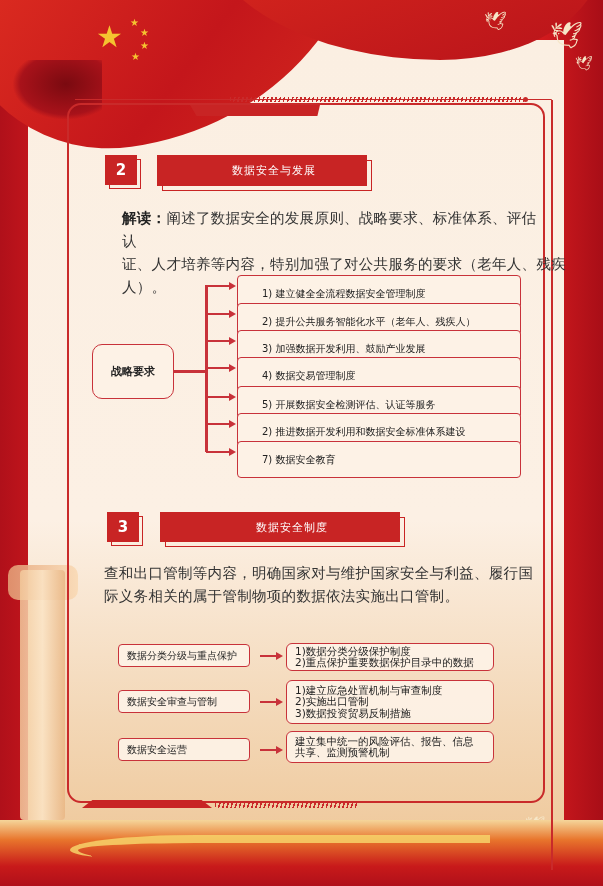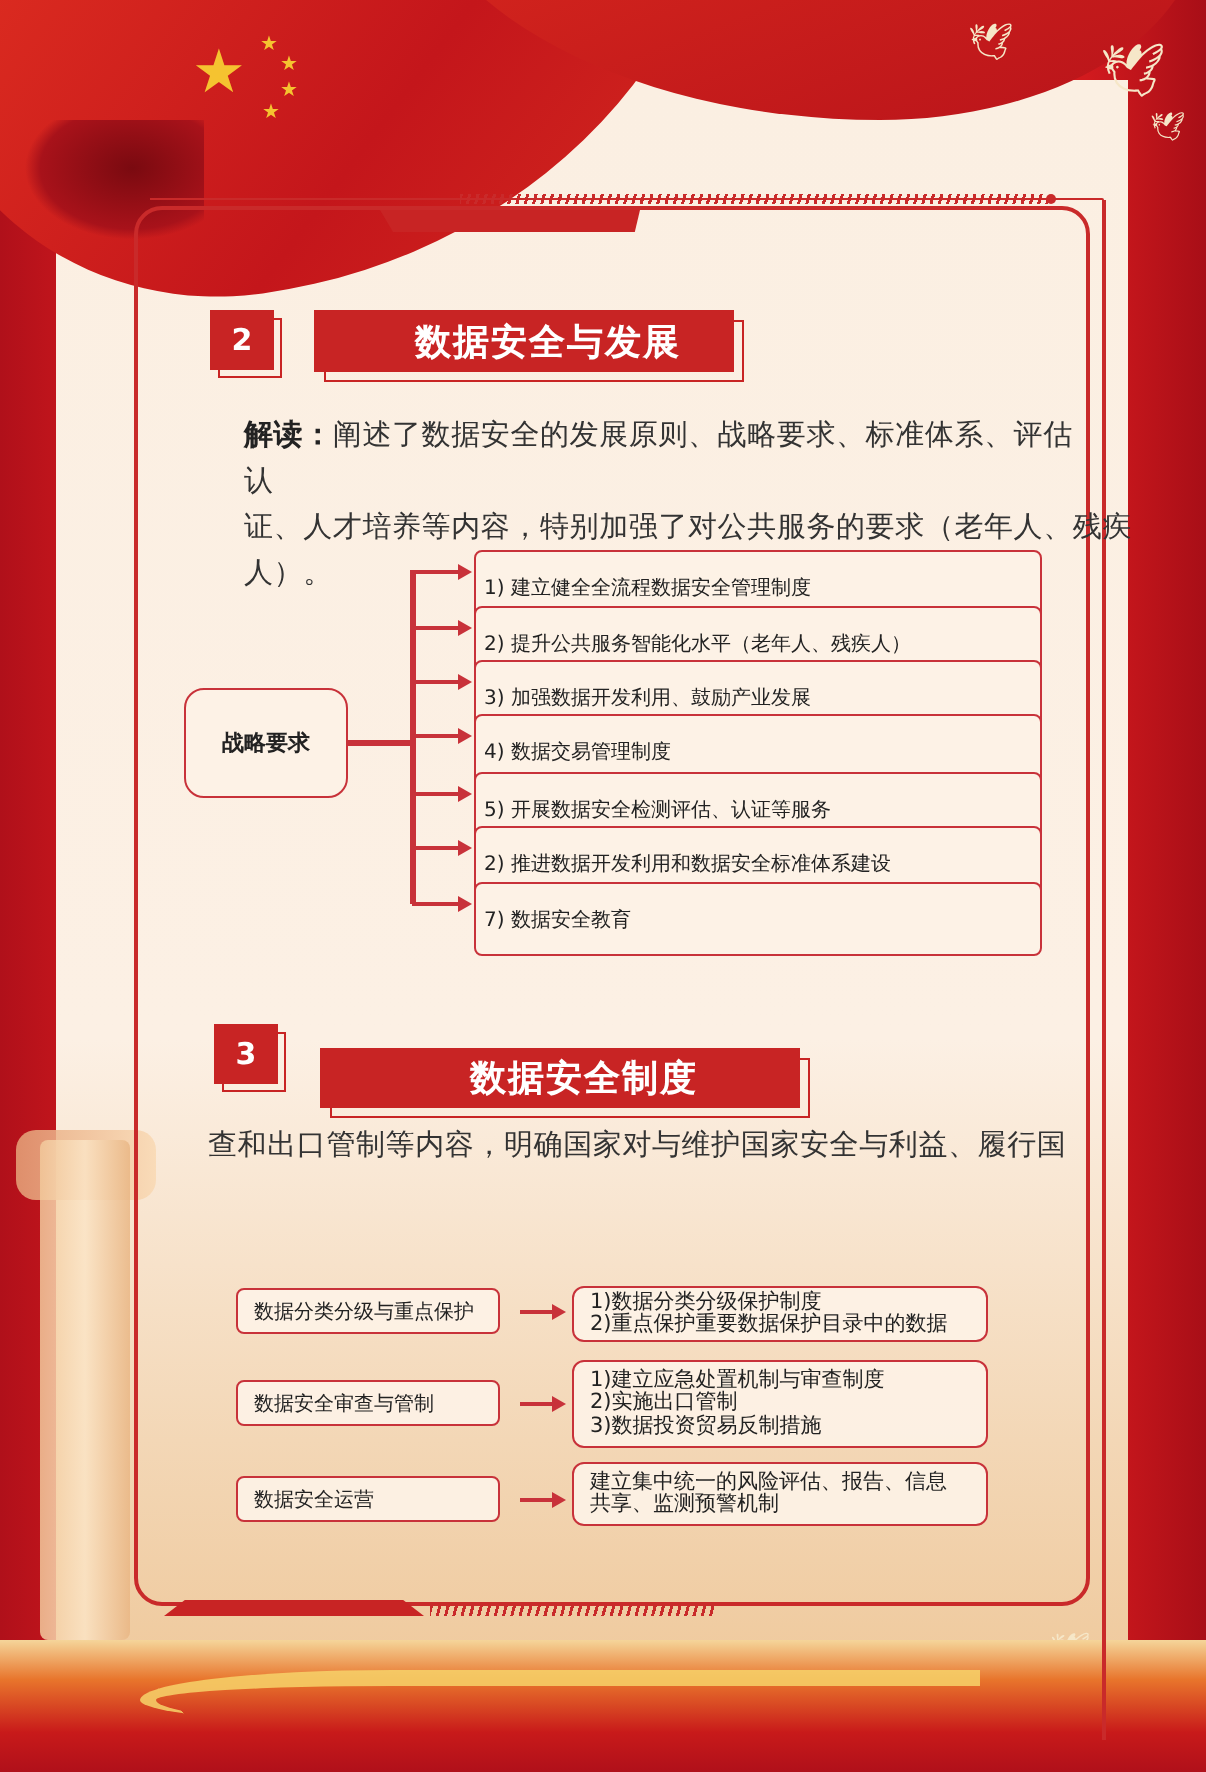--- a/index.html
+++ b/index.html
@@ -37,32 +37,32 @@
   .pillar { position: absolute; left: 20px; top: 570px; width: 45px; height: 250px;
     background: linear-gradient(90deg, #f2c99b, #fbe4c5 50%, #e9b684); border-radius: 4px; opacity: .85; }
   .pillar-top { position: absolute; left: 8px; top: 565px; width: 70px; height: 35px;
     background: linear-gradient(90deg, #e6a57a, #f9d9b3); border-radius: 10px; opacity: .85; }
   .num-box { position: relative; width: 32px; height: 30px; }
   .num-box .shadow { position: absolute; left: 4px; top: 4px; width: 32px; height: 30px; border: 1.5px solid #c82424; background: transparent; }
   .num-box .face { position: absolute; left: 0; top: 0; width: 32px; height: 30px; background: #c82424; color: #fff;
     font-weight: bold; font-size: 15px; display: flex; align-items: center; justify-content: center; }
   .title-box { position: absolute; }
   .title-box .shadow { position: absolute; left: 5px; top: 5px; right: -5px; bottom: -5px; border: 1.5px solid #c82424; }
-  .title-box .face { position: absolute; inset: 0; background: #c82424; color: #fff; font-weight: bold; font-size: 18px;
+  .title-box .face { position: absolute; inset: 0; background: #c82424; color: #fff; font-weight: normal; font-size: 11px;
     display: flex; align-items: center; justify-content: center; letter-spacing: 1px; padding-left: 24px; }
 
   .para { position: absolute; font-size: 14.5px; line-height: 23px; color: #333; letter-spacing: .3px; }
   .para b { font-weight: bold; color: #222; }
 
   .mm-root { position: absolute; left: 92px; top: 344px; width: 82px; height: 55px; border: 1.5px solid #c8323a;
     border-radius: 10px; background: #fdf2e6; font-size: 11px; font-weight: bold; color: #222;
     display: flex; align-items: center; justify-content: center; }
   .mm-line { position: absolute; background: #c8323a; }
   .mm-item { position: absolute; left: 237px; width: 284px; height: 37px; border: 1.5px solid #c8323a; border-radius: 4px;
-    background: #fdf2e6; font-size: 10px; color: #222; padding-left: 4px; display: flex; align-items: center; }
+    background: #fdf2e6; font-size: 10px; color: #222; padding-left: 24px; display: flex; align-items: center; }
   .arrow { position: absolute; width: 0; height: 0; border-top: 4px solid transparent; border-bottom: 4px solid transparent; border-left: 7px solid #c8323a; }
 
   .sys-left { position: absolute; left: 118px; width: 132px; border: 1.5px solid #c8323a; border-radius: 4px;
     background: rgba(253,242,230,.92); font-size: 10px; color: #222; padding-left: 8px; display: flex; align-items: center; }
   .sys-right { position: absolute; left: 286px; width: 208px; border: 1.5px solid #c8323a; border-radius: 6px;
     background: rgba(253,242,230,.92); font-size: 10.5px; color: #222; padding: 2px 8px; line-height: 11.5px;
     display: flex; flex-direction: column; justify-content: center; }
   .sys-conn { position: absolute; left: 260px; width: 18px; height: 1.5px; background: #c8323a; }
 </style>
 </head>
@@ -149,28 +149,29 @@
 
   <div class="mm-line" style="left:206px;top:451px;width:24px;height:2px;"></div>
     <div class="arrow" style="left:229px;top:448px;"></div>
   <div class="mm-item" style="top:441px;">7) 数据安全教育</div>
 
   <div>
     <div class="num-box" style="position:absolute;left:107px;top:512px;">
       <div class="shadow"></div>
       <div class="face">3</div>
     </div>
-    <div class="title-box" style="left:160px;top:524px;width:240px;height:30px;">
+    <div class="title-box" style="left:160px;top:512px;width:240px;height:30px;">
       <div class="shadow"></div>
       <div class="face">数据安全制度</div>
     </div>
   </div>
 
   <div class="para" style="left:104px;top:562px;width:420px;">
     <div style="white-space:nowrap;">查和出口管制等内容，明确国家对与维护国家安全与利益、履行国</div>
+    <div>际义务相关的属于管制物项的数据依法实施出口管制。</div>
   </div>
 
   <div class="sys-left" style="top:644px;height:23px;">数据分类分级与重点保护</div>
   <div class="sys-conn" style="top:655px;"></div>
     <div class="arrow" style="left:276px;top:652px;"></div>
   <div class="sys-right" style="top:643px;height:28px;">
     <div>1)数据分类分级保护制度</div>
     <div>2)重点保护重要数据保护目录中的数据</div>
   </div>
 

